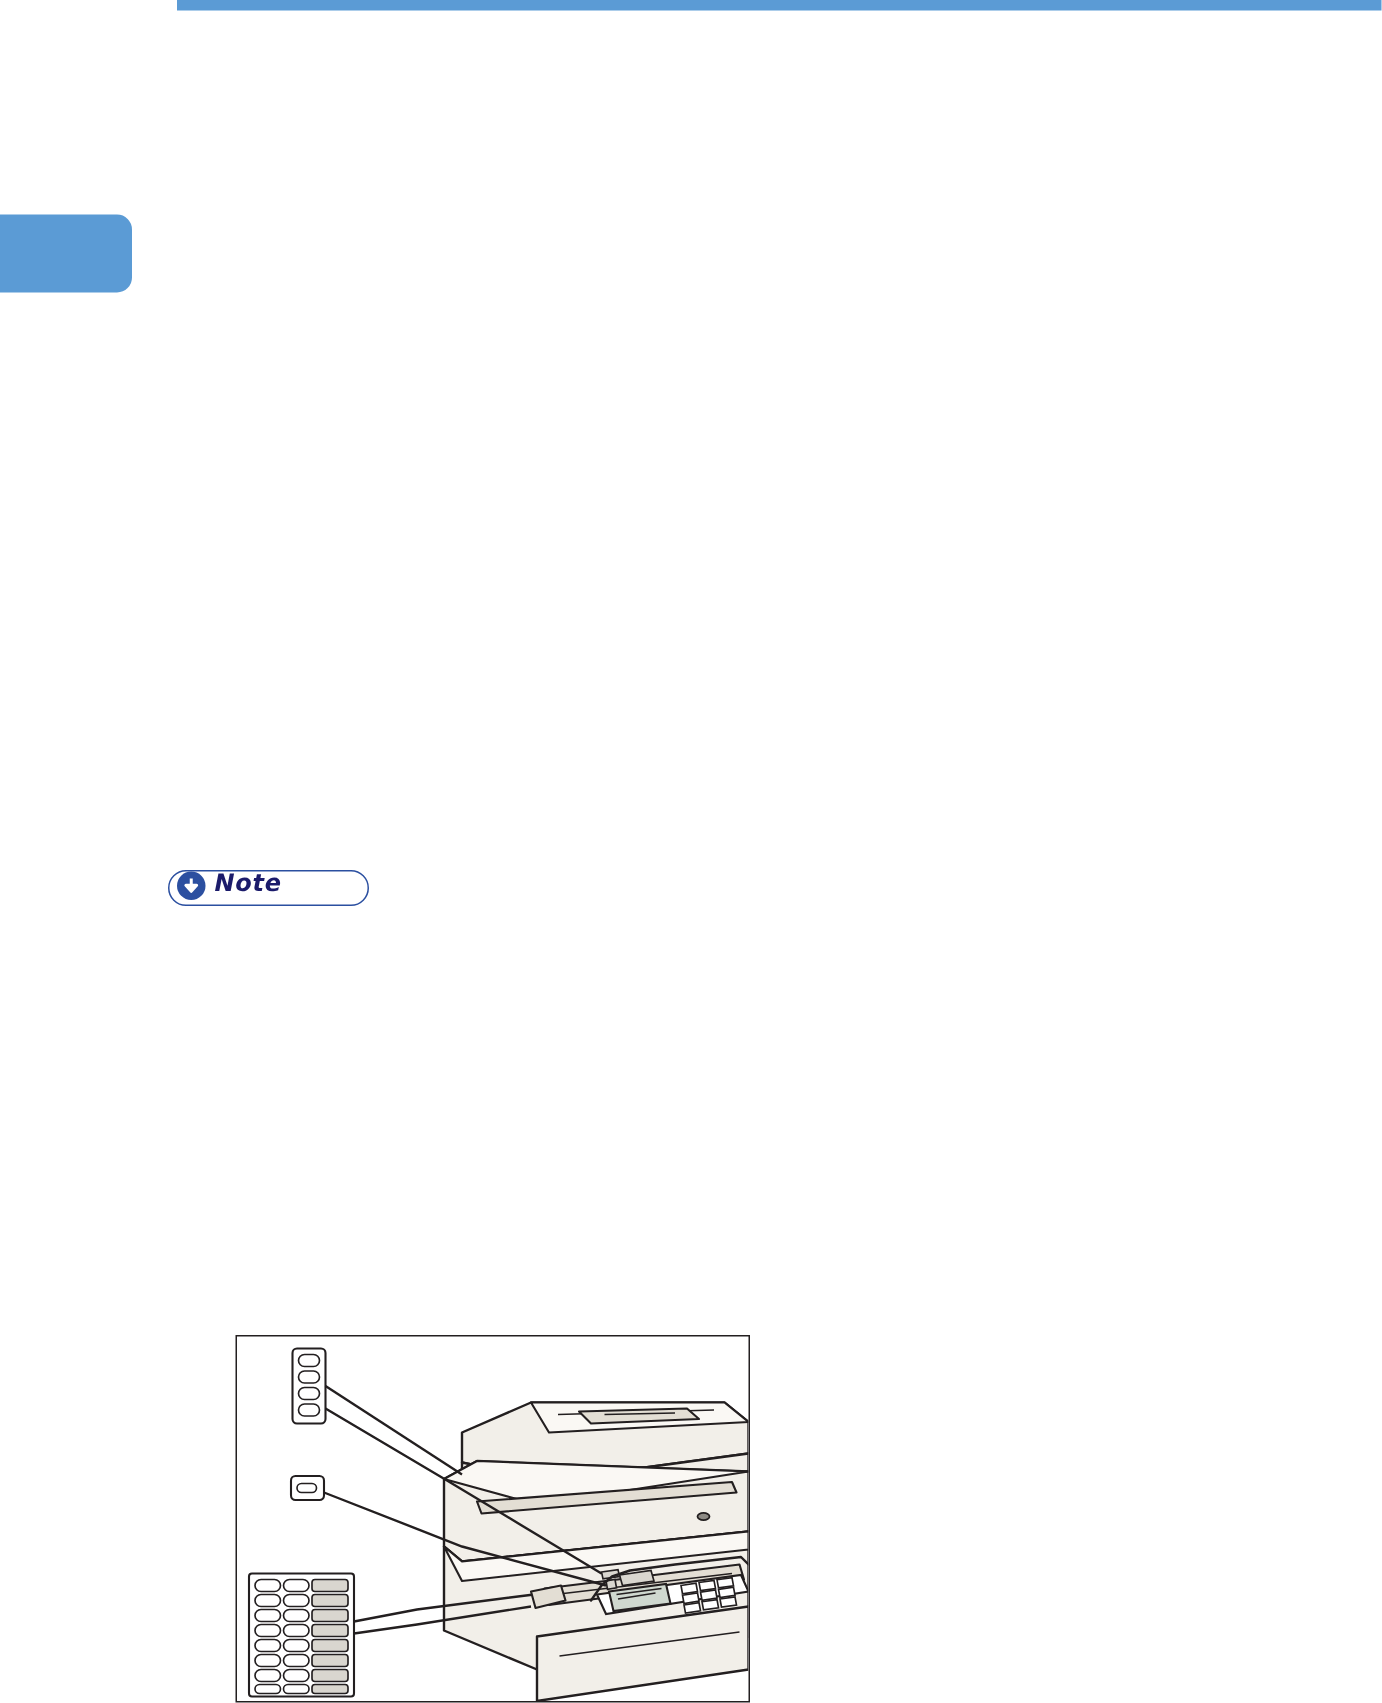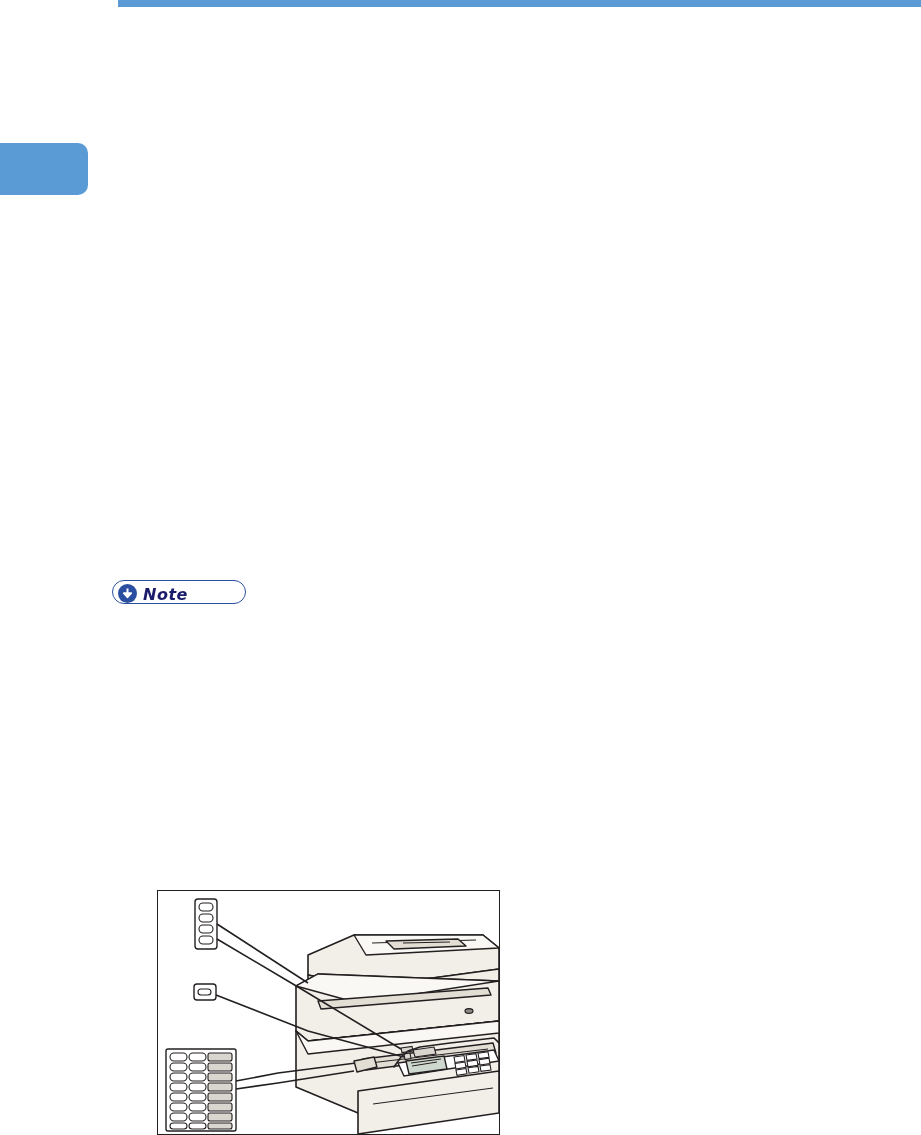--- a/index.html
+++ b/index.html
@@ -42,21 +42,21 @@
     position: absolute;
     left: 112px;
     top: 580px;
     width: 134px;
     height: 24px;
     border: 1.5px solid #2b4fa0;
     border-radius: 12px;
     background: #ffffff;
     box-sizing: border-box;
     display: flex;
-    align-items: flex-end;
+    align-items: flex-start;
     padding-left: 5px;
   }
   .note-badge .dot {
     width: 19px;
     height: 19px;
     border-radius: 50%;
     background: #2b4fa0;
     display: flex;
     align-items: center;
     justify-content: center;

